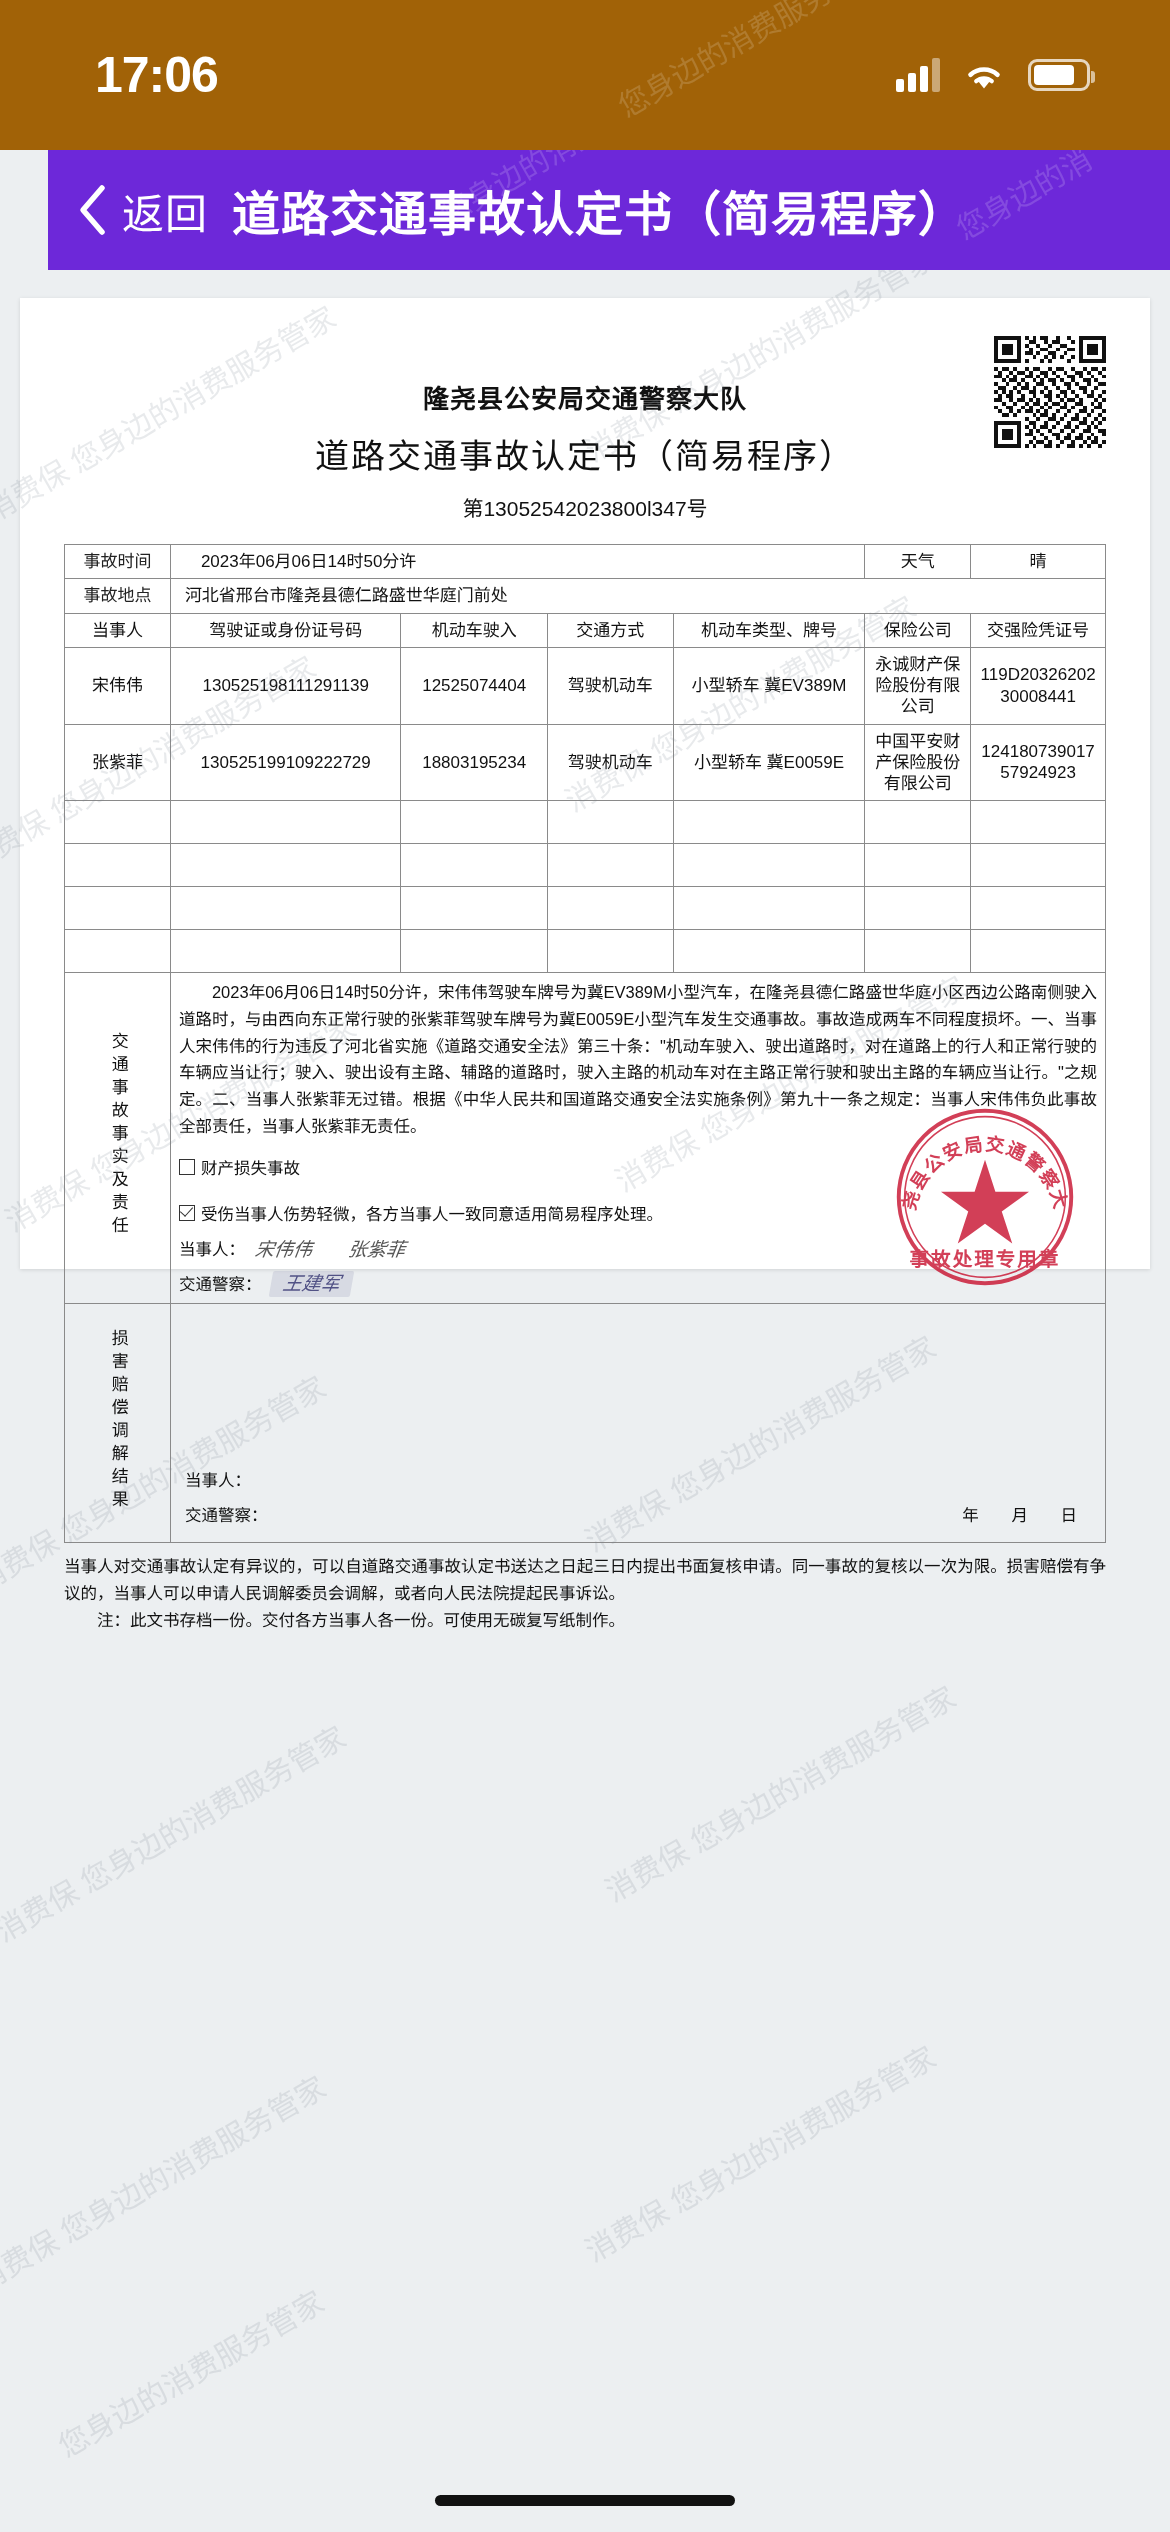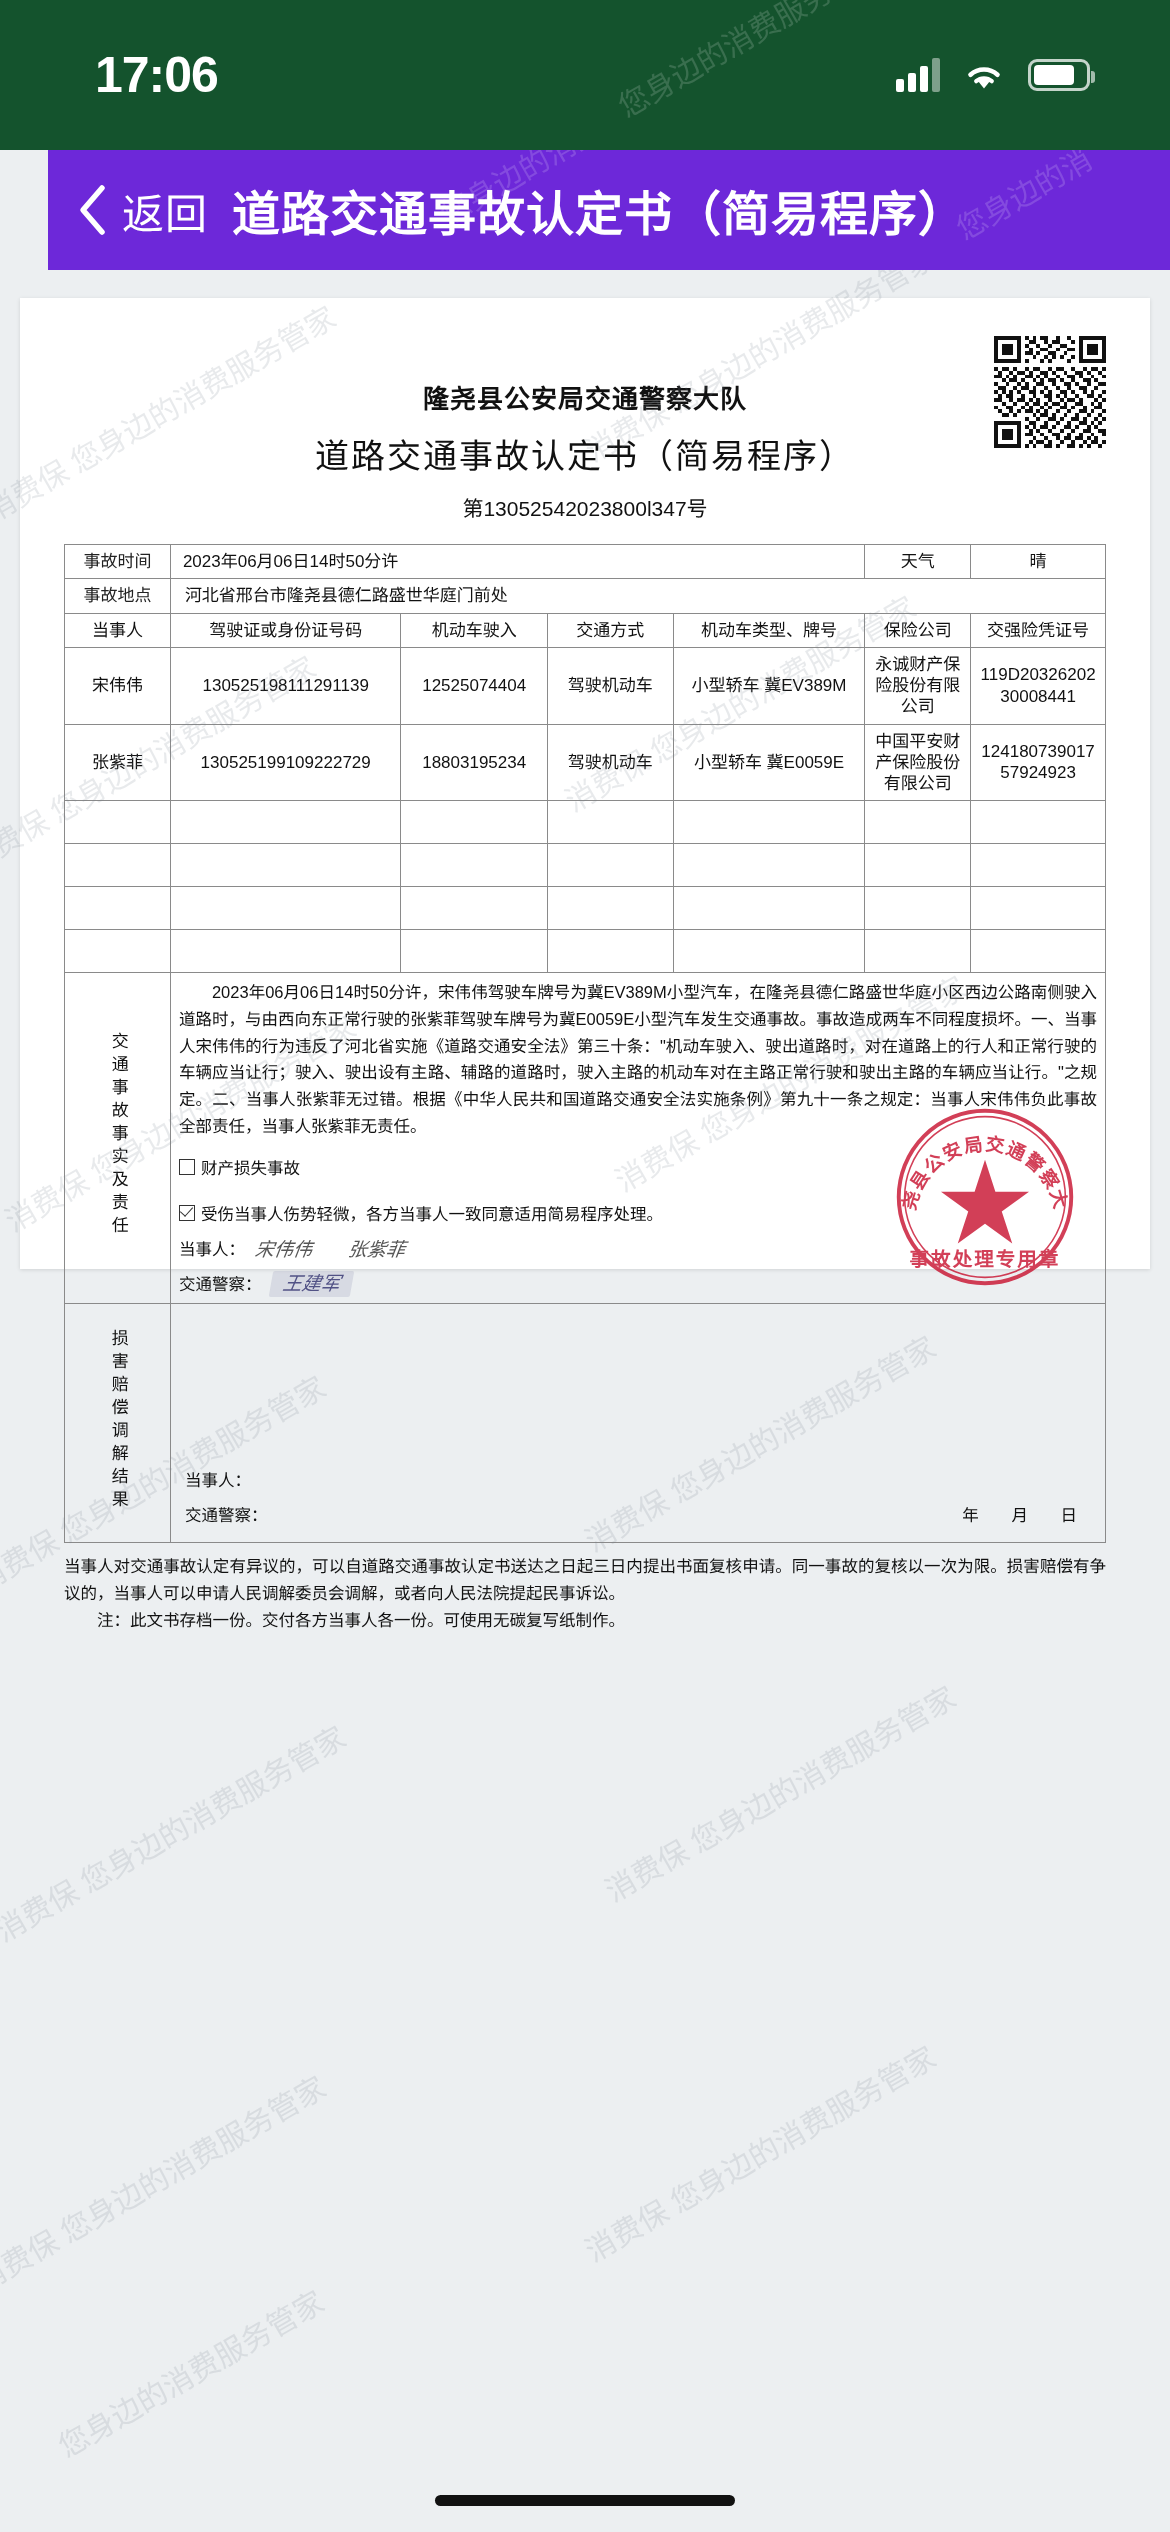--- a/index.html
+++ b/index.html
@@ -5,21 +5,21 @@
 <style>
   html,body{margin:0;padding:0;}
   body{
     width:1170px;height:2532px;
     background:#eceff1;
     font-family:"Liberation Sans","DejaVu Sans",sans-serif;
     overflow:hidden;position:relative;
   }
   
   .statusbar{
-    height:150px;background:#14532d;
+    height:150px;background:#a16207;
     display:flex;align-items:center;justify-content:space-between;
     padding:0 80px 0 95px;box-sizing:border-box;color:#fff;position:relative;
   }
   .status-time{font-size:50px;font-weight:600;letter-spacing:-1px;}
   .status-right{display:flex;align-items:center;gap:22px;}
   .bars{display:flex;align-items:flex-end;gap:4px;height:34px;}
   .bars i{display:block;width:8px;background:#fff;border-radius:2px;}
   .bars i:nth-child(1){height:13px;}
   .bars i:nth-child(2){height:19px;}
   .bars i:nth-child(3){height:26px;}
@@ -387,21 +387,21 @@
     </svg>
 
     <div class="doc-org">隆尧县公安局交通警察大队</div>
     <div class="doc-title">道路交通事故认定书（简易程序）</div>
     <div class="doc-no">第13052542023800l347号</div>
 
     <table class="doc">
       <tbody>
           <tr>
         <td class="c-lab">事故时间</td>
-        <td colspan="4" style="padding-left:12px;">2023年06月06日14时50分许</td>
+        <td colspan="4" style="padding-left:30px;">2023年06月06日14时50分许</td>
         <td class="lbl-c" style="width:96px">天气</td>
         <td class="lbl-c" style="width:128px">晴</td>
       </tr>
       <tr>
         <td class="c-lab">事故地点</td>
         <td colspan="6" style="padding-left:14px;">河北省邢台市隆尧县德仁路盛世华庭门前处</td>
       </tr>
       <tr class="hdr">
         <td>当事人</td>
         <td style="width:218px">驾驶证或身份证号码</td>

